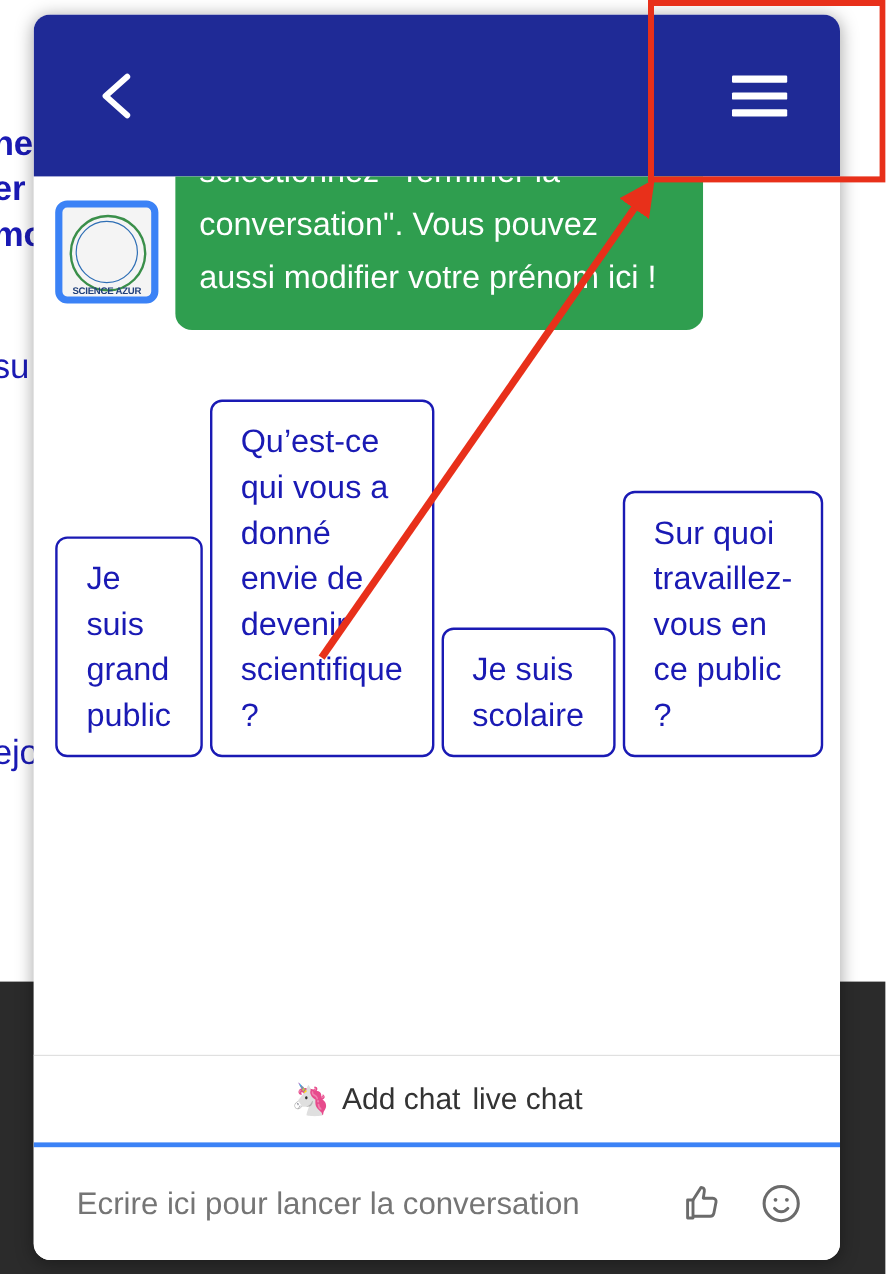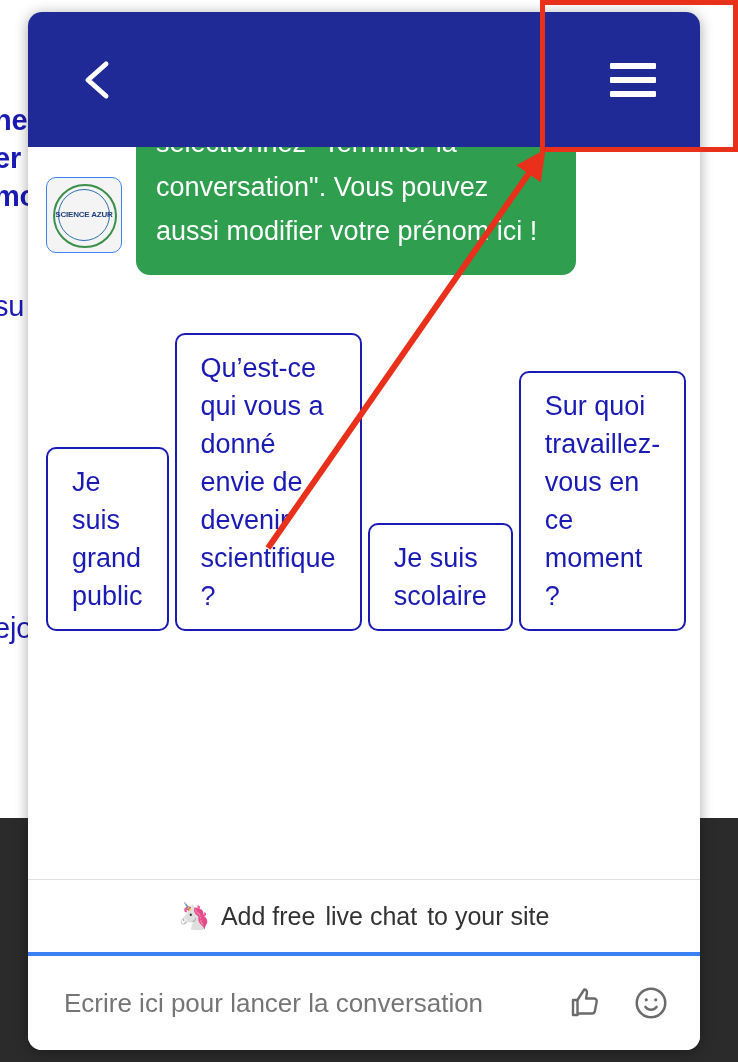--- a/index.html
+++ b/index.html
@@ -106,25 +106,25 @@
     align-items: flex-end;
     gap: 14px;
     margin-top: -28px;
   }
   .avatar {
     flex: 0 0 auto;
     width: 74px;
     height: 74px;
     border-radius: 10px;
     background: #f4f4f4;
-    border: 1px solid #3b82f6;
-    position: relative;
-    overflow: hidden;
-    display: flex;
-    align-items: center;
+    border: 6px solid #3b82f6;
+    position: relative;
+    overflow: hidden;
+    display: flex;
+    align-items: flex-end;
     justify-content: center;
     margin-bottom: 22px;
   }
   .avatar .ring {
     position: absolute;
     left: 6px; top: 6px;
     width: 60px; height: 60px;
     border: 2px solid #3a8f4a;
     border-radius: 50%;
   }
@@ -290,31 +290,30 @@
       </div>
       <div class="bubble-clip">
         <div class="bubble-green">points en haut à droite et sélectionnez "Terminer la conversation". Vous pouvez aussi modifier votre prénom ici !</div>
       </div>
     </div>
 
     <div class="quick-replies">
       <div class="qr">Je suis grand public</div>
       <div class="qr full">Qu’est-ce qui vous a donné envie de devenir scientifique ?</div>
       <div class="qr">Je suis scolaire</div>
-      <div class="qr">Sur quoi travaillez-vous en ce moment ?</div>
+      <div class="qr">Sur quoi travaillez-vous en ce public ?</div>
     </div>
 
   </div>
 
   <div id="chat-footer">
     <div class="branding">
       <span class="parrot">🦄</span>
-      <span>Add free</span>
+      <span>Add chat</span>
       <span class="bold">live chat</span>
-      <span>to your site</span>
     </div>
     <div class="composer">
       <input class="composer-input" type="text" placeholder="Ecrire ici pour lancer la conversation" style="">
       <div class="composer-icon">
         <svg width="36" height="36" viewBox="0 0 24 24" fill="none" stroke="#6b6b6b" stroke-width="1.6" stroke-linejoin="round">
           <path d="M7 10v10H4V10h3z"></path>
           <path d="M7 10l4.5-7c1.3 0 2 .9 1.8 2.2L12.7 9H18c1.2 0 2 1 1.8 2.1l-1.2 6.2c-.2 1-1 1.7-2 1.7H7"></path>
         </svg>
       </div>
       <div class="composer-icon">

